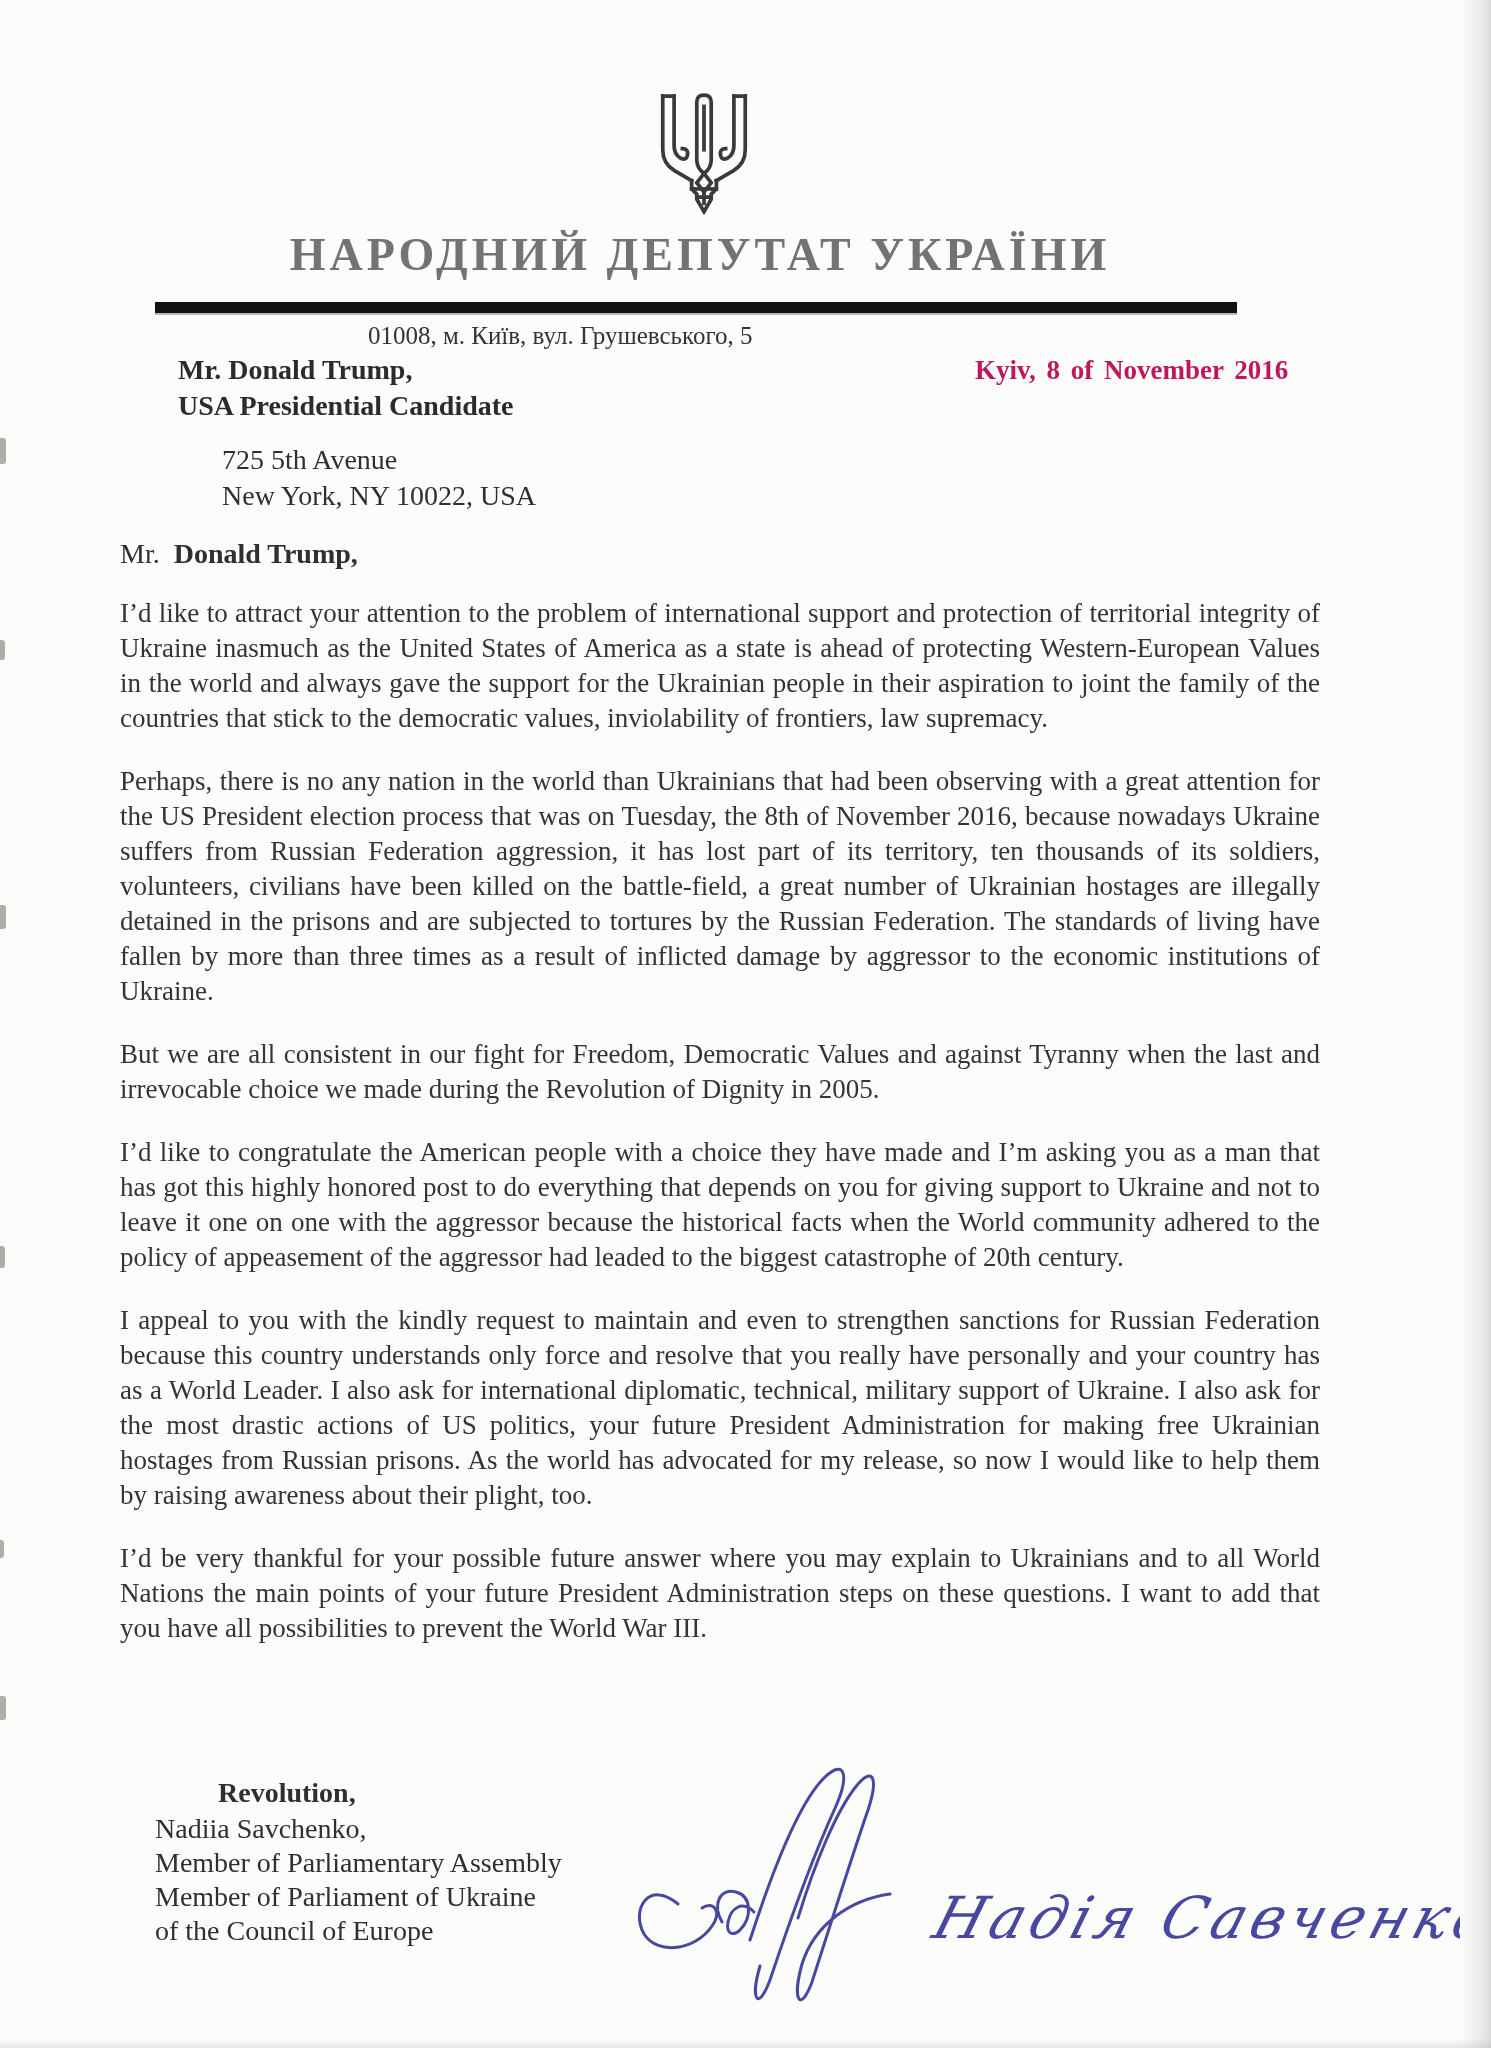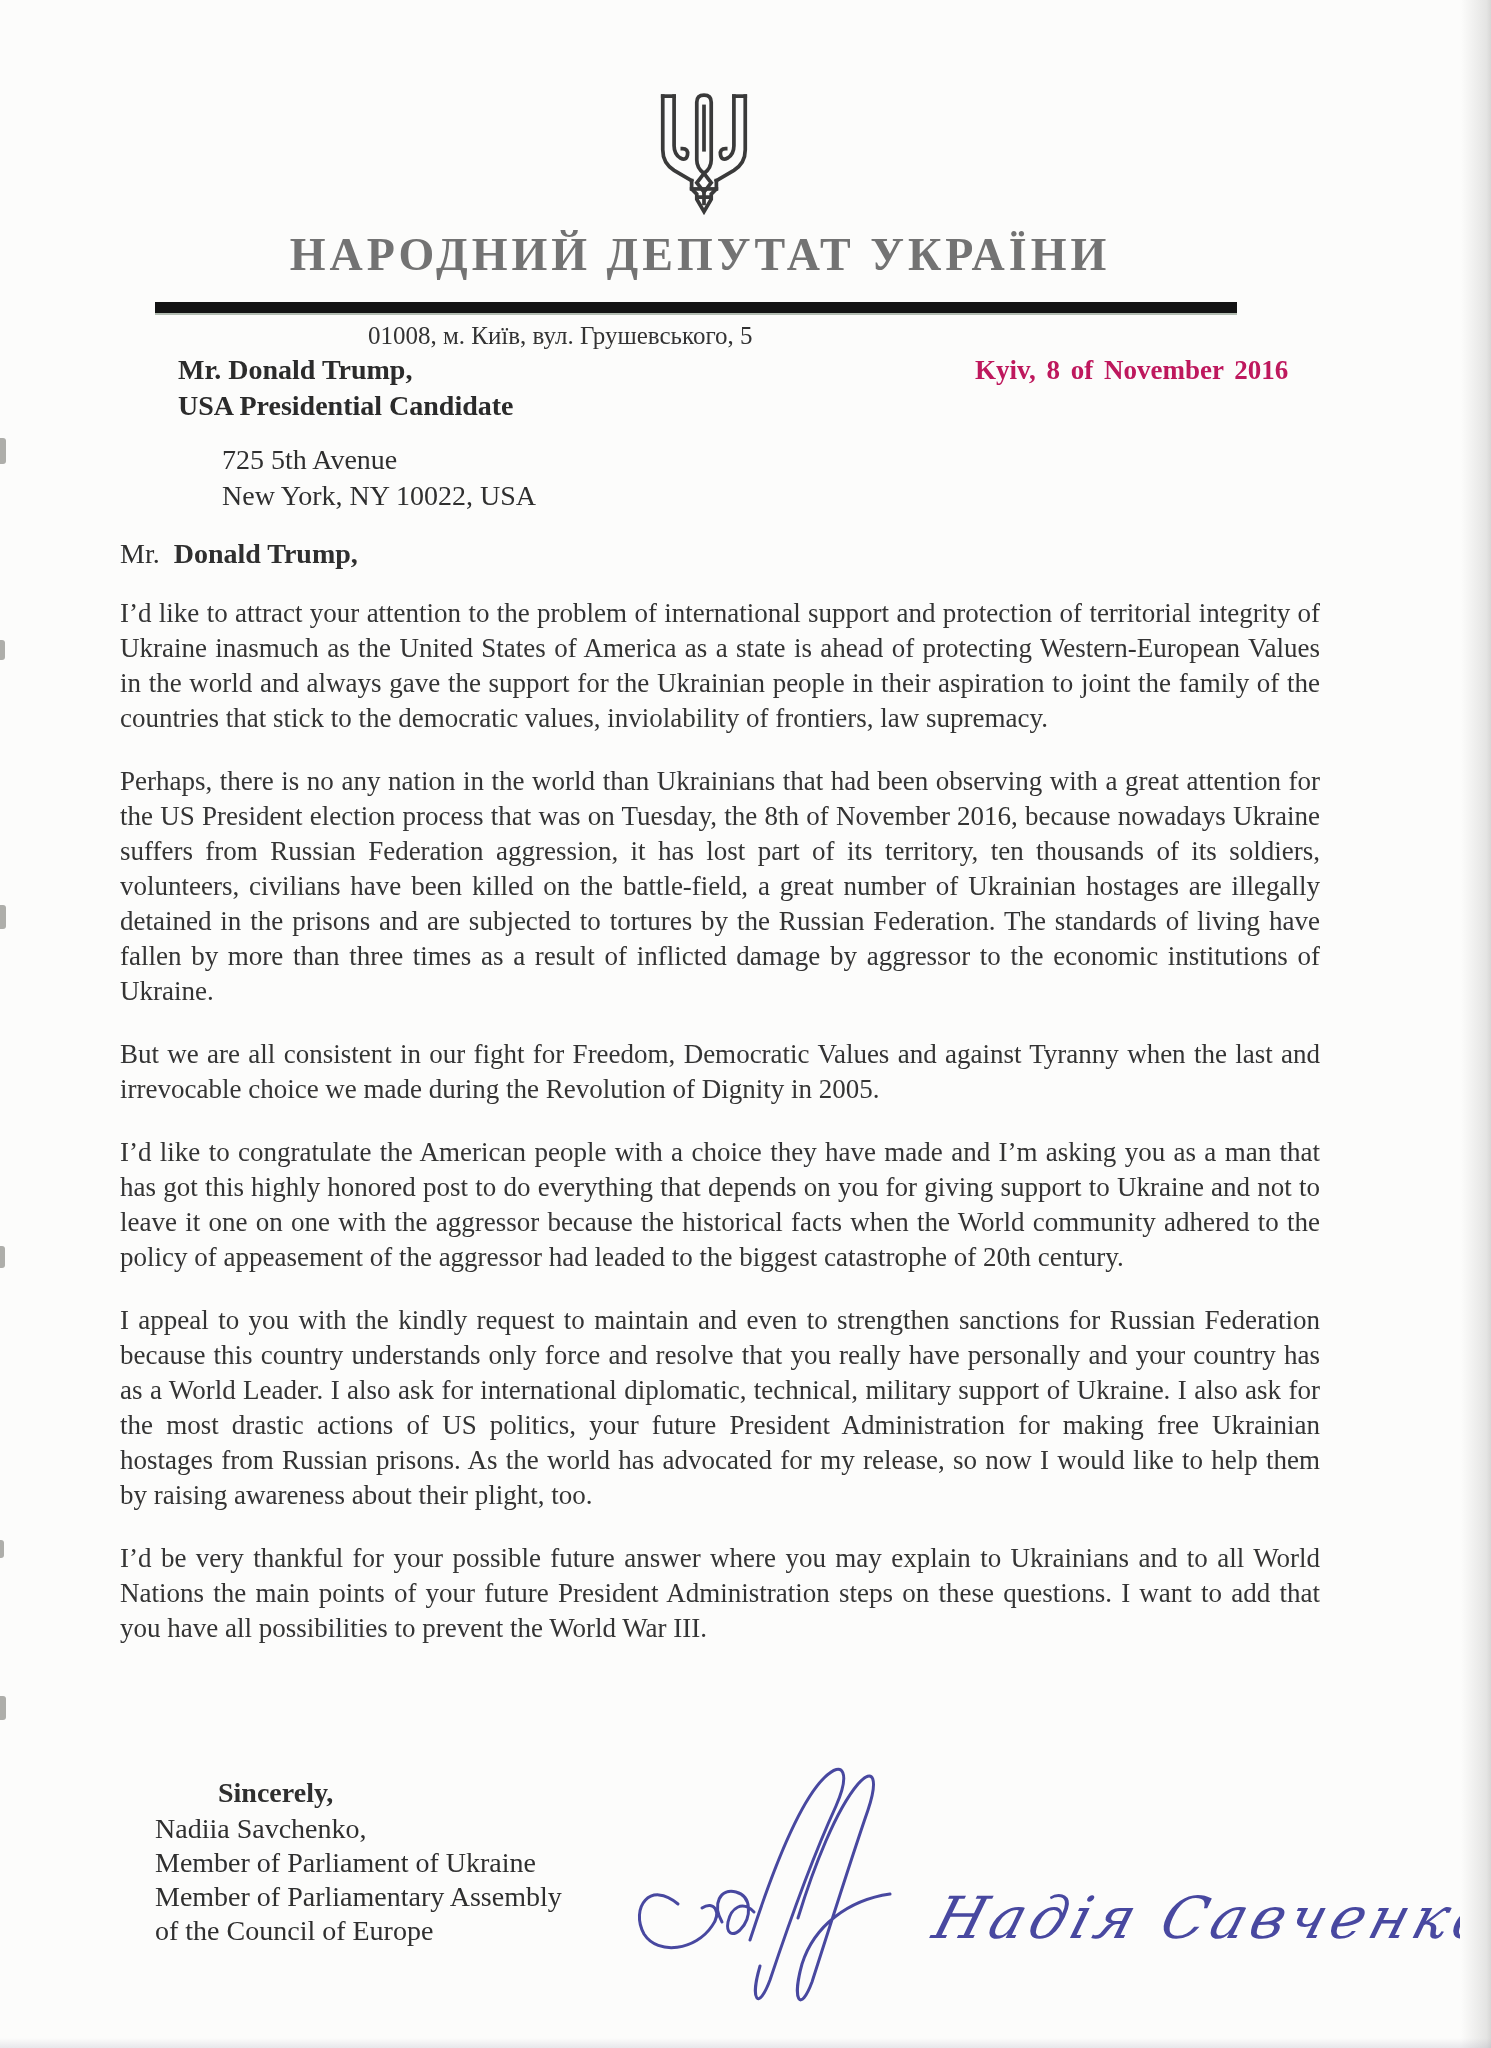--- a/index.html
+++ b/index.html
@@ -106,24 +106,24 @@
   <div class="body-text">
     <p>I’d like to attract your attention to the problem of international support and protection of territorial integrity of Ukraine inasmuch as the United States of America as a state is ahead of protecting Western-European Values in the world and always gave the support for the Ukrainian people in their aspiration to joint the family of the countries that stick to the democratic values, inviolability of frontiers, law supremacy.</p>
     <p>Perhaps, there is no any nation in the world than Ukrainians that had been observing with a great attention for the US President election process that was on Tuesday, the 8th of November 2016, because nowadays Ukraine suffers from Russian Federation aggression, it has lost part of its territory, ten thousands of its soldiers, volunteers, civilians have been killed on the battle-field, a great number of Ukrainian hostages are illegally detained in the prisons and are subjected to tortures by the Russian Federation. The standards of living have fallen by more than three times as a result of inflicted damage by aggressor to the economic institutions of Ukraine.</p>
     <p>But we are all consistent in our fight for Freedom, Democratic Values and against Tyranny when the last and irrevocable choice we made during the Revolution of Dignity in 2005.</p>
     <p>I’d like to congratulate the American people with a choice they have made and I’m asking you as a man that has got this highly honored post to do everything that depends on you for giving support to Ukraine and not to leave it one on one with the aggressor because the historical facts when the World community adhered to the policy of appeasement of the aggressor had leaded to the biggest catastrophe of 20th century.</p>
     <p>I appeal to you with the kindly request to maintain and even to strengthen sanctions for Russian Federation because this country understands only force and resolve that you really have personally and your country has as a World Leader. I also ask for international diplomatic, technical, military support of Ukraine. I also ask for the most drastic actions of US politics, your future President Administration for making free Ukrainian hostages from Russian prisons. As the world has advocated for my release, so now I would like to help them by raising awareness about their plight, too.</p>
     <p>I’d be very thankful for your possible future answer where you may explain to Ukrainians and to all World Nations the main points of your future President Administration steps on these questions. I want to add that you have all possibilities to prevent the World War III.</p>
   </div>
 
   <div class="closing">
-    <div class="sincerely">Sincerely,</div>
+    <div class="sincerely">Revolution,</div>
     <div>Nadiia Savchenko,</div>
+    <div>Member of Parliamentary Assembly</div>
     <div>Member of Parliament of Ukraine</div>
-    <div>Member of Parliamentary Assembly</div>
     <div>of the Council of Europe</div>
   </div>
 
   <div class="signature-wrap">
     <svg width="860" height="280" viewBox="0 0 860 280">
       <g fill="none" stroke="#4848a0" stroke-width="3" stroke-linecap="round">
 
         <path d="M78 162 C50 138 30 166 44 192 C58 214 96 208 112 184 C122 170 114 158 102 166"></path>
         <path d="M122 180 C112 162 120 146 136 150 C152 154 152 176 140 188 C132 195 126 191 128 180 C131 166 142 158 154 170"></path>
         <path d="M150 198 C172 130 198 62 224 36 C244 16 250 32 236 64 C214 112 190 178 170 238 C158 270 150 258 160 224"></path>

